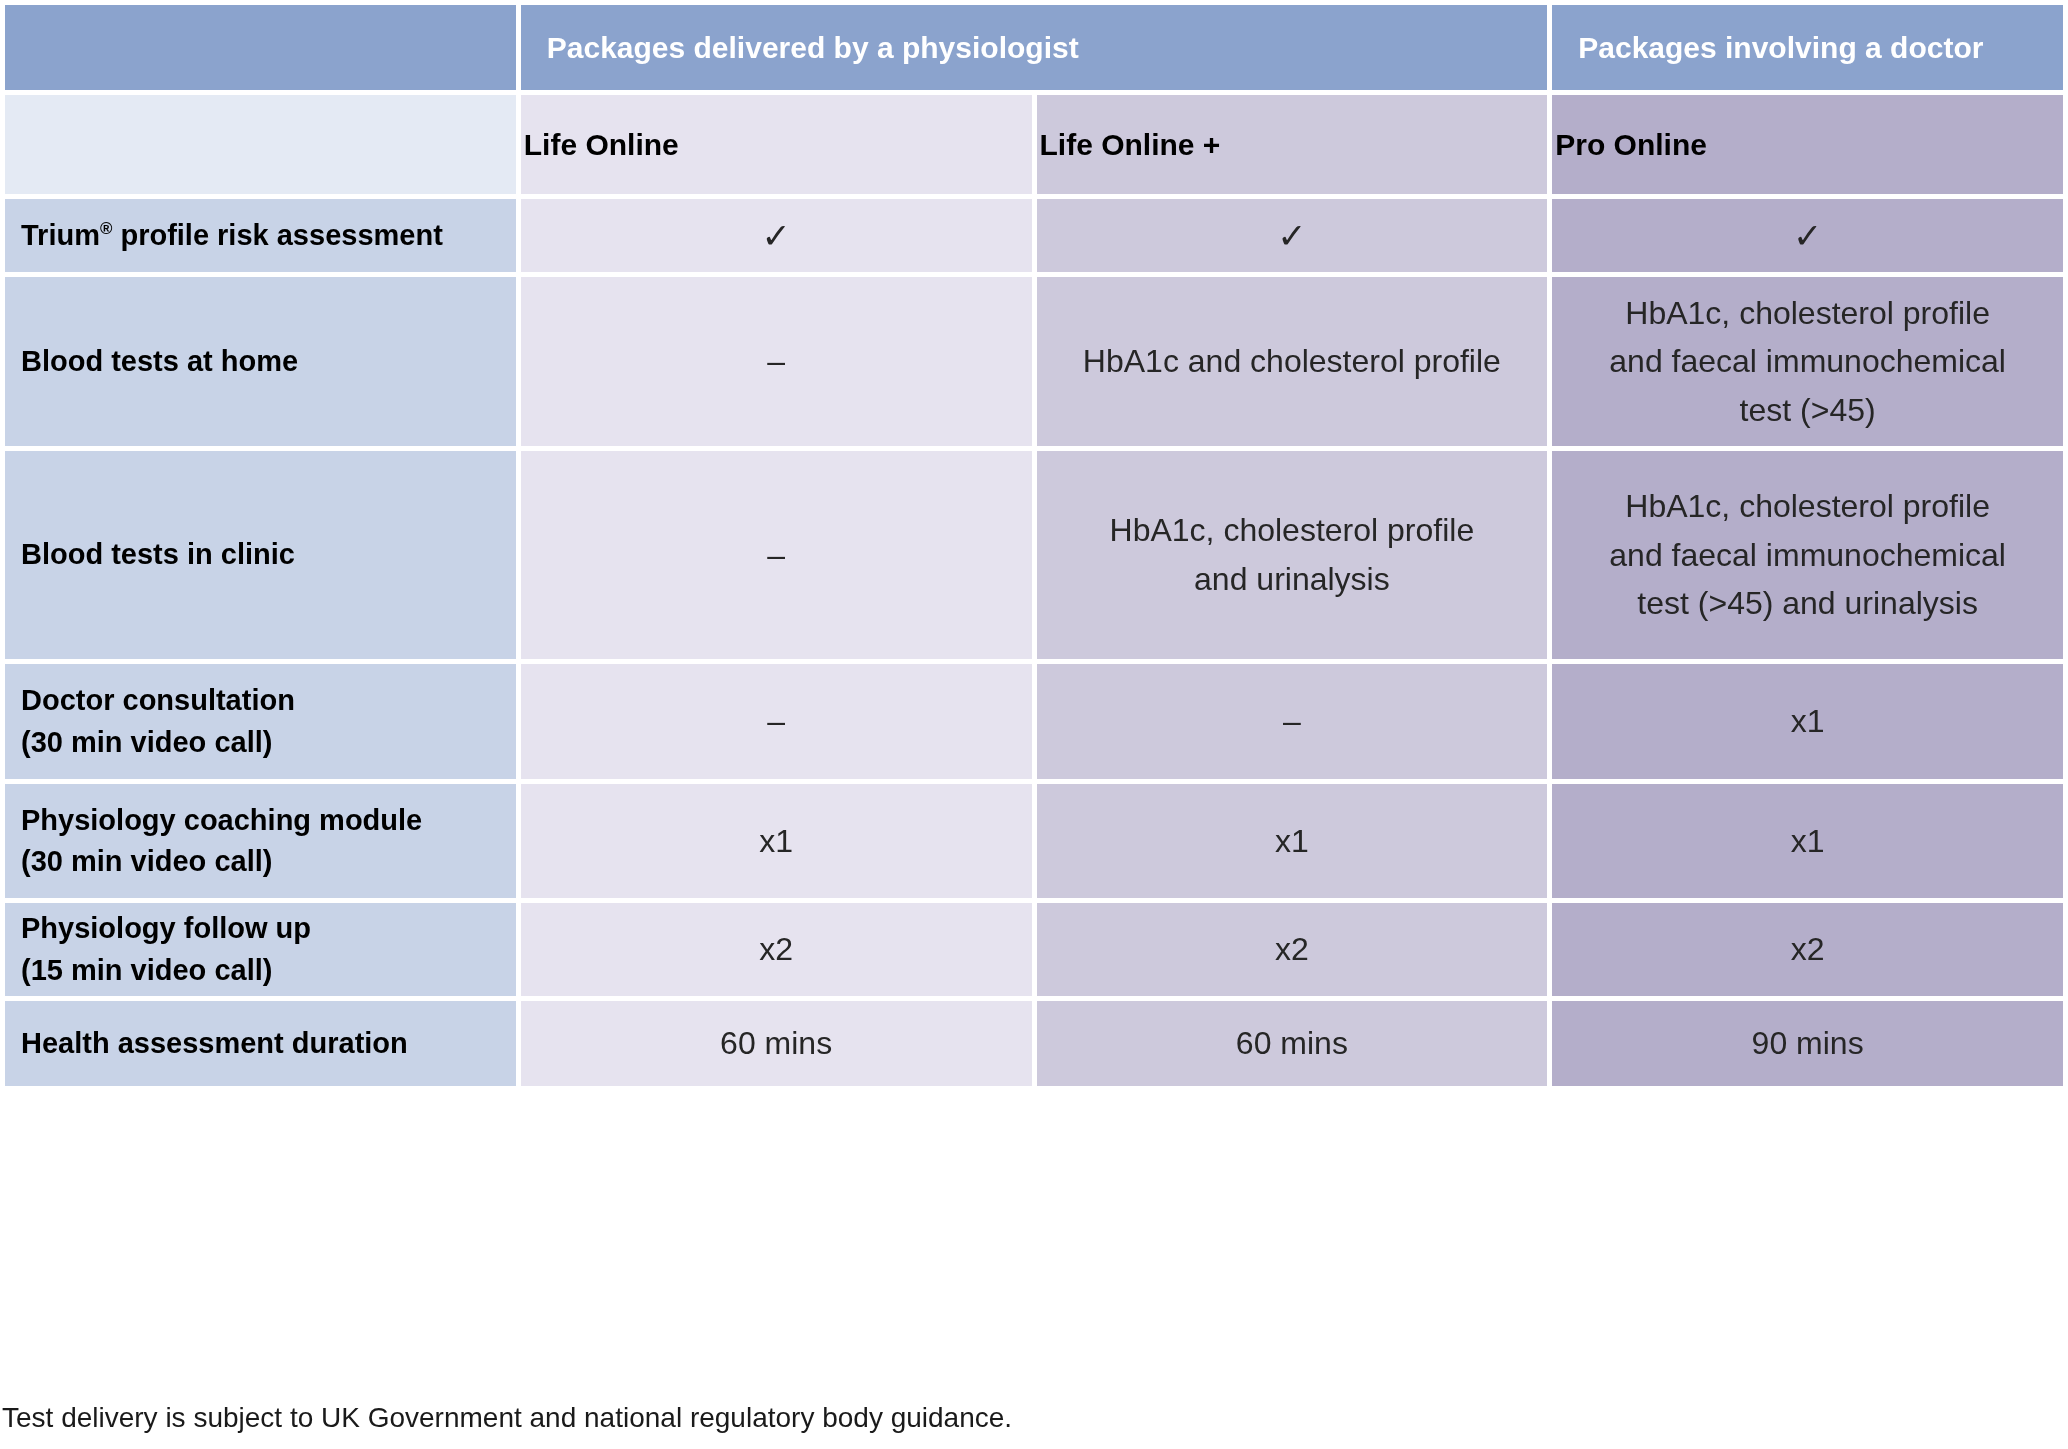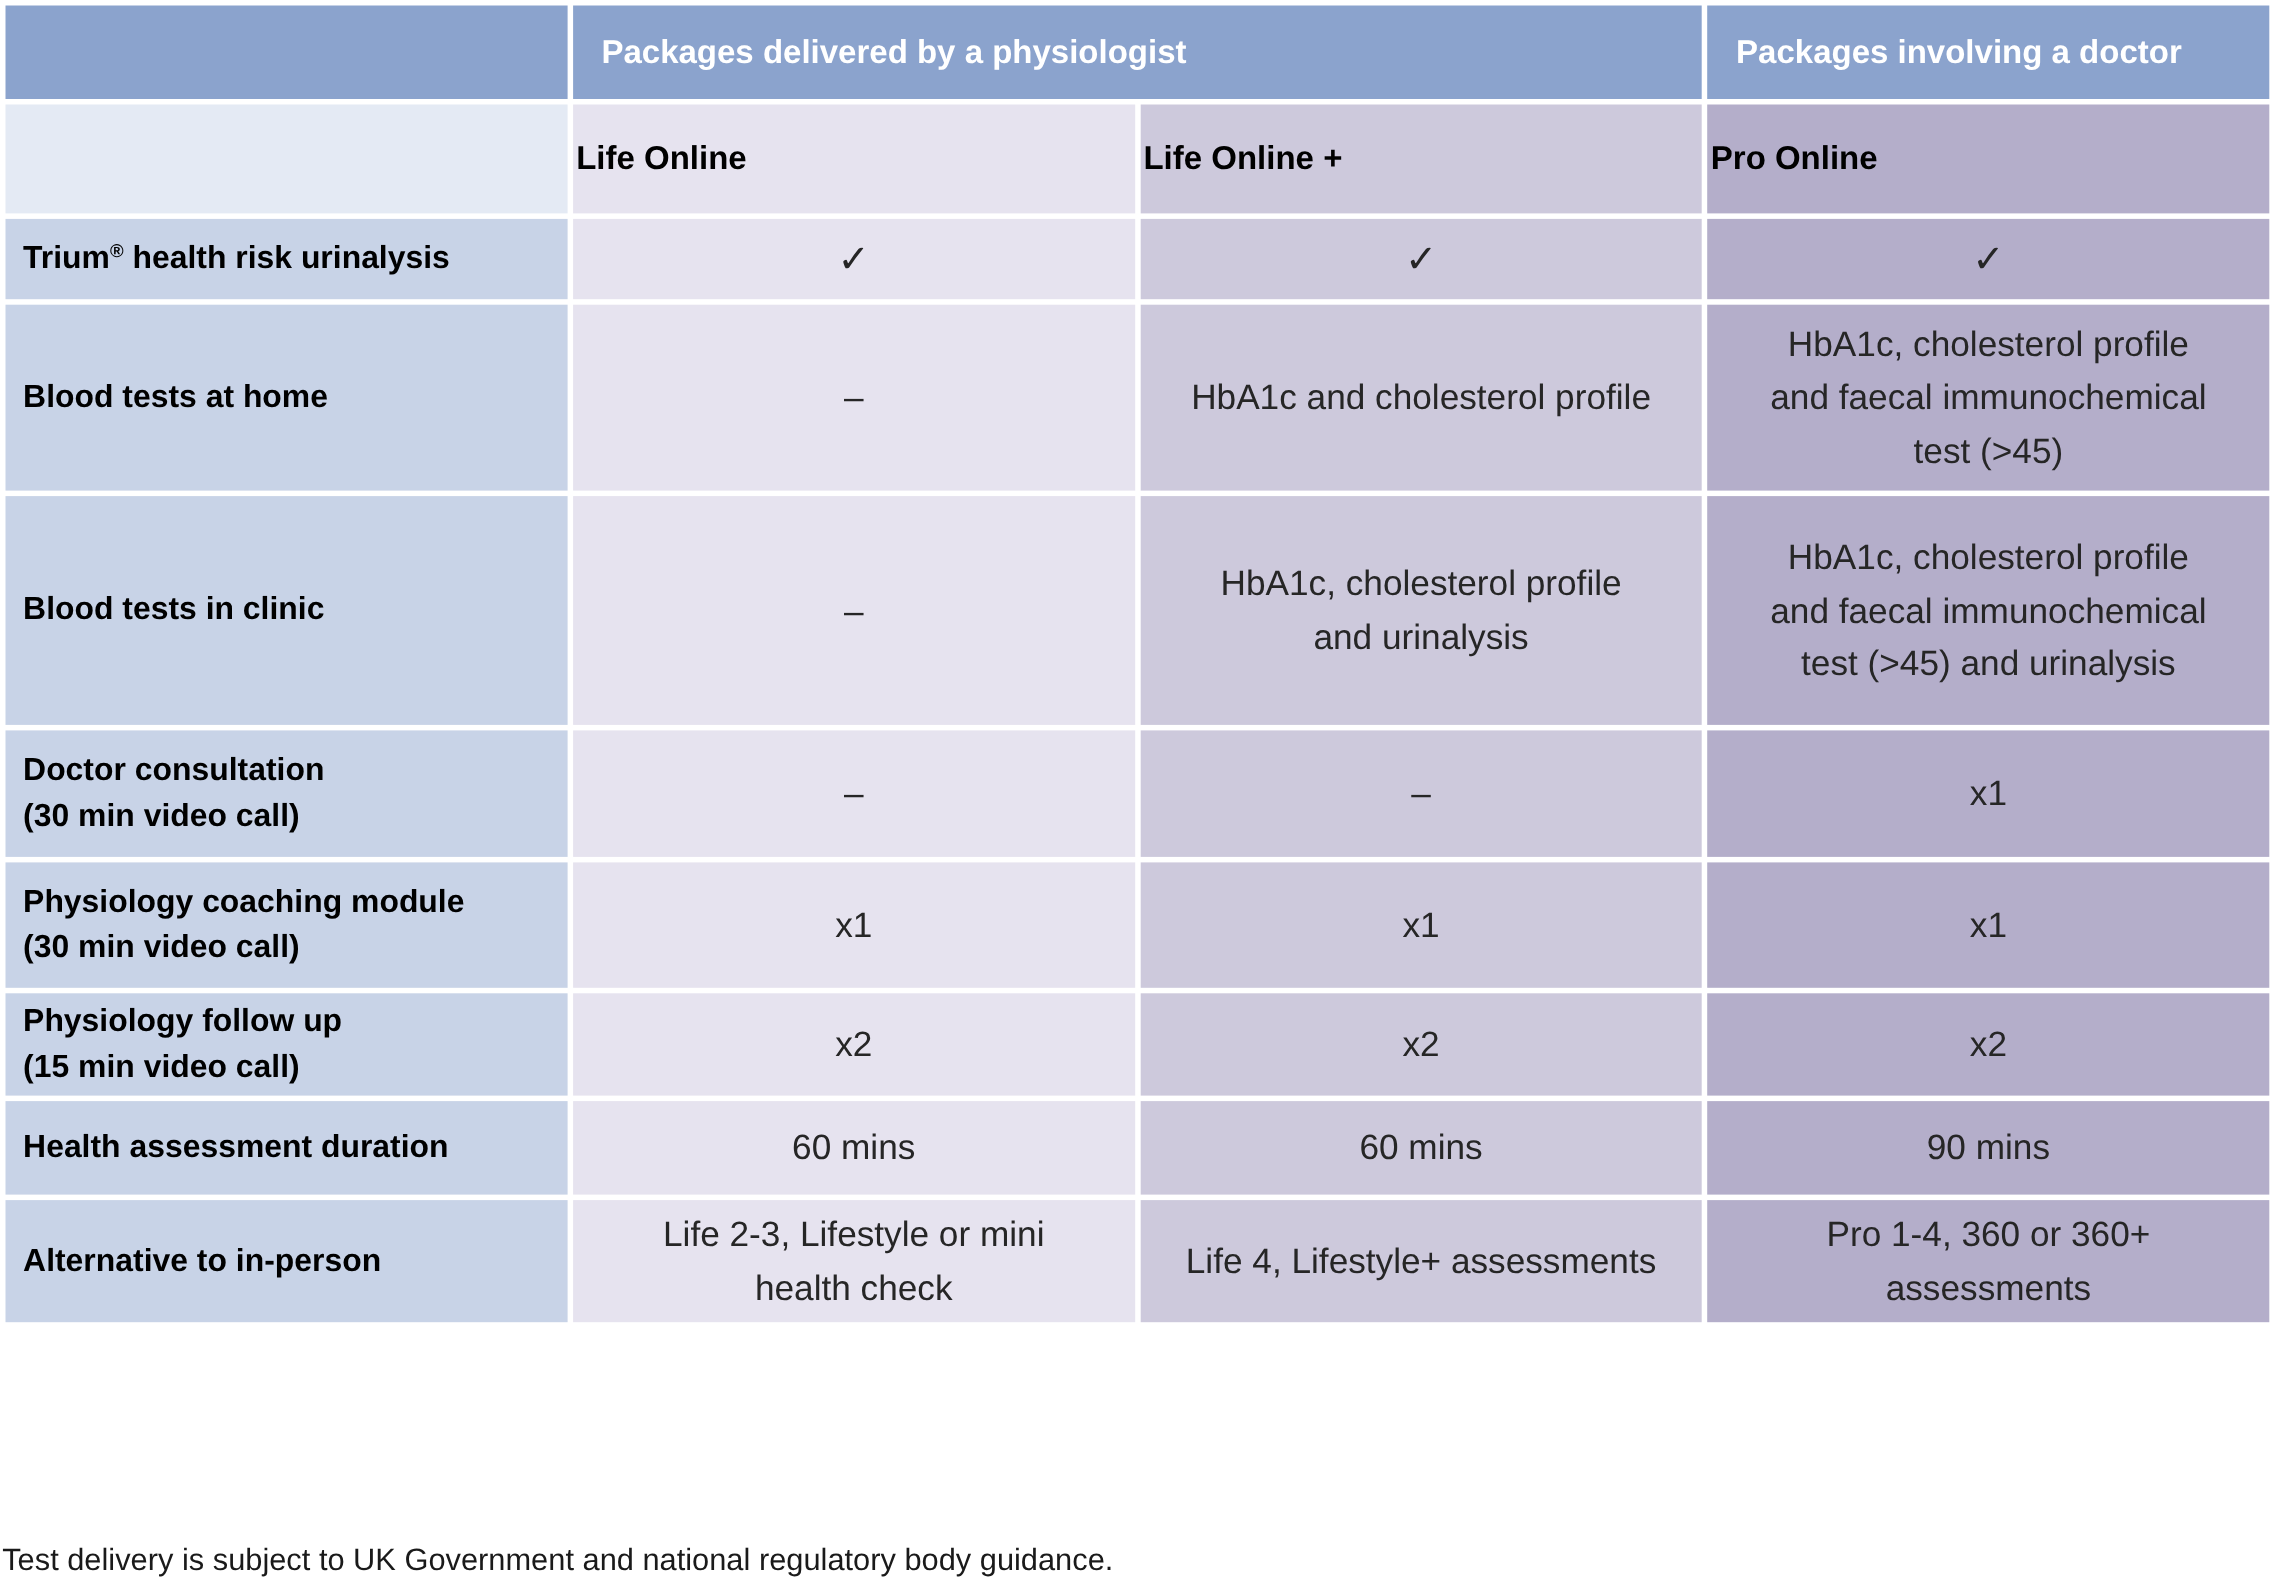--- a/index.html
+++ b/index.html
@@ -107,21 +107,21 @@
   </tr>
 
   <tr class="ch">
     <th class="corner-light"></th>
     <th class="colhead bg-life">Life Online</th>
     <th class="colhead bg-plus">Life Online +</th>
     <th class="colhead bg-pro">Pro Online</th>
   </tr>
 
   <tr class="r0">
-    <th class="rowlabel"><span>Trium</span><sup>®</sup><span> health risk urinalysis</span></th>
+    <th class="rowlabel"><span>Trium</span><sup>®</sup><span> profile risk assessment</span></th>
     <td class="bg-life check">✓</td>
     <td class="bg-plus check">✓</td>
     <td class="bg-pro check">✓</td>
   </tr>
 
   <tr class="r1">
     <th class="rowlabel">Blood tests at home</th>
     <td class="bg-life">–</td>
     <td class="bg-plus">HbA1c and cholesterol profile</td>
     <td class="bg-pro">HbA1c, cholesterol profile
@@ -163,24 +163,16 @@
     <td class="bg-pro">x2</td>
   </tr>
 
   <tr class="r6">
     <th class="rowlabel">Health assessment duration</th>
     <td class="bg-life">60 mins</td>
     <td class="bg-plus">60 mins</td>
     <td class="bg-pro">90 mins</td>
   </tr>
 
-  <tr class="r7">
-    <th class="rowlabel">Alternative to in-person</th>
-    <td class="bg-life">Life 2-3, Lifestyle or mini
-health check</td>
-    <td class="bg-plus">Life 4, Lifestyle+ assessments</td>
-    <td class="bg-pro">Pro 1-4, 360 or 360+
-assessments</td>
-  </tr>
 </tbody>
   </table>
 
 <div class="footnote">Test delivery is subject to UK Government and national regulatory body guidance.</div>
 
 </body></html>

